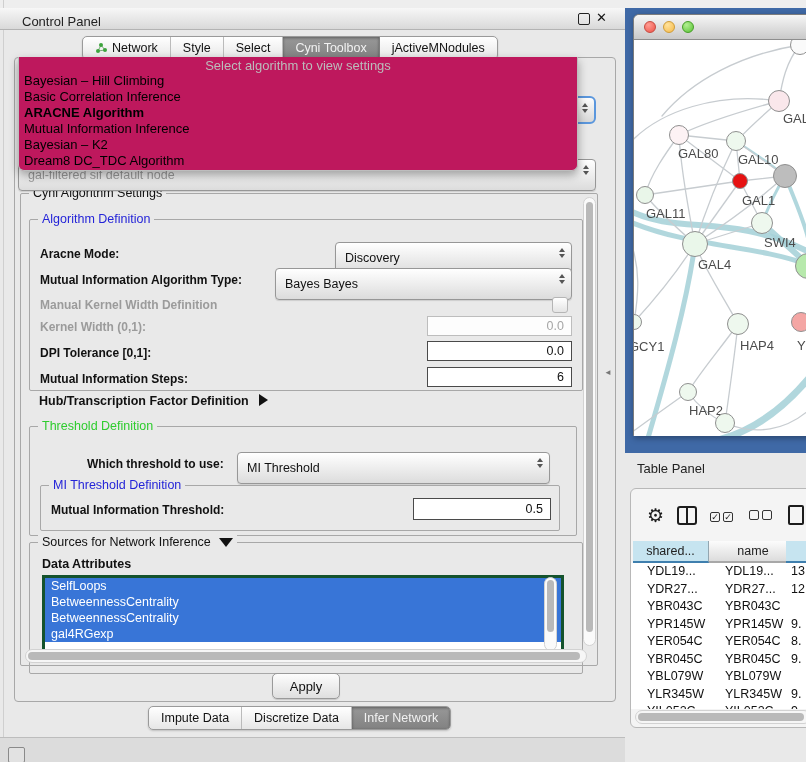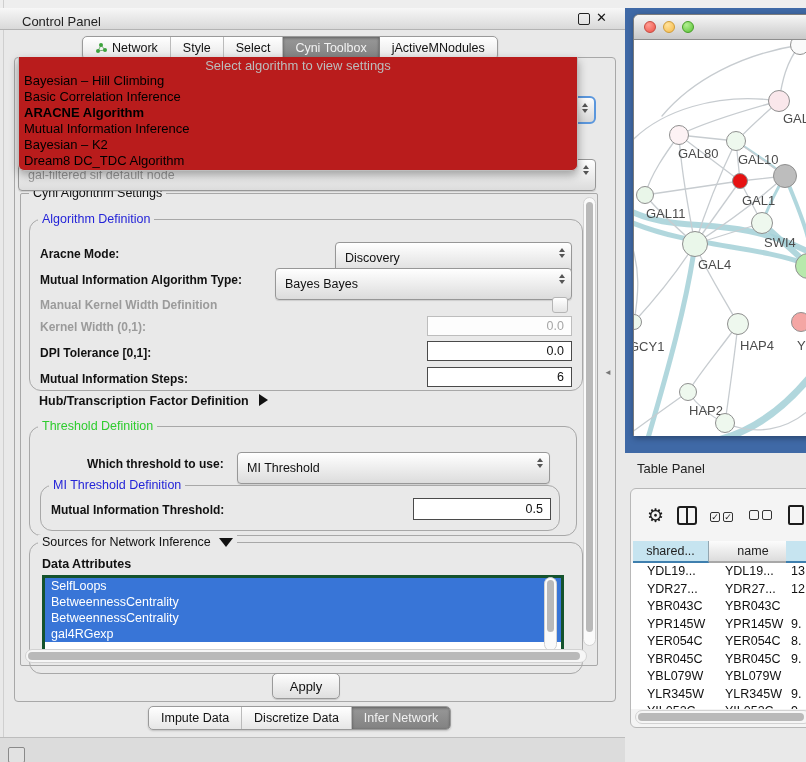--- a/index.html
+++ b/index.html
@@ -26,31 +26,31 @@
   .combo{height:32px;border:1px solid #979797;border-radius:4px;background:linear-gradient(#ffffff,#dcdcdc);
        display:flex;align-items:center;padding:0 24px 0 9px;font-size:12.5px;box-sizing:border-box;
        box-shadow:0 1px 1px rgba(0,0,0,.12);}
   .spin{position:absolute;right:6px;top:5px;display:flex;flex-direction:column;gap:2px;}
   .tri-up{width:0;height:0;border-left:3.5px solid transparent;border-right:3.5px solid transparent;border-bottom:4.5px solid #555;}
   .tri-dn{width:0;height:0;border-left:3.5px solid transparent;border-right:3.5px solid transparent;border-top:4.5px solid #555;}
   .ghost-combo{left:18px;top:159px;width:578px;color:#9a9a9a;z-index:1;}
   .blue-frag{left:560px;top:96px;width:36px;height:28px;border:2px solid #5b97dd;border-radius:6px;
        background:linear-gradient(#fdfdfd,#d8d8d8);z-index:1;box-sizing:border-box;}
   
-  .popup{left:18px;top:57px;width:560px;height:114px;background:#b91c1c;border:1px solid #bdbdbd;border-top:none;
+  .popup{left:18px;top:57px;width:560px;height:114px;background:#be185d;border:1px solid #bdbdbd;border-top:none;
        border-radius:0 0 6px 6px;box-shadow:0 4px 10px rgba(0,0,0,.35);z-index:2;padding-top:1px;box-sizing:border-box;}
   .popup-ph{height:15px;text-align:center;font-size:13px;color:#bcbcbc;}
   .pitem{height:16px;line-height:16px;padding-left:5px;font-size:13px;color:#000;white-space:nowrap;}
   .pitem.bold{font-weight:bold;}
   
   .settings{left:20px;top:193px;width:578px;height:473px;border:1px solid #a8a8a8;border-radius:2px;background:#e9e9e9;box-sizing:border-box;}
   .legend{position:absolute;top:-8px;left:8px;background:#e9e9e9;padding:0 4px;font-size:12.5px;white-space:nowrap;}
   .legend.blue{color:#2424d8;}
   .legend.green{color:#2ecc2e;}
-  .group{position:absolute;border:1px solid #a8a8a8;border-radius:12px;}
+  .group{position:absolute;border:1px solid #a8a8a8;border-radius:2px;}
   .blabel{position:absolute;font-size:12px;font-weight:bold;color:#111;white-space:nowrap;}
   .blabel.dis{color:#9b9b9b;}
   .ninput{position:absolute;height:20px;background:#fff;border:1px solid #8e8e8e;font-size:12.5px;
        display:flex;align-items:center;justify-content:flex-end;padding:0 7px;box-sizing:border-box;}
   .ninput.dark{border:1.5px solid #4a4a4a;}
   .ninput.dis{color:#a6a6a6;border-color:#bdbdbd;background:#fdfdfd;}
   .checkbox{position:absolute;width:14px;height:14px;border:1px solid #b5b5b5;border-radius:3px;
        background:linear-gradient(#fff,#e4e4e4);}
   .tri-r{display:inline-block;width:0;height:0;border-top:6px solid transparent;border-bottom:6px solid transparent;
        border-left:9px solid #111;margin-left:10px;vertical-align:-1px;}

